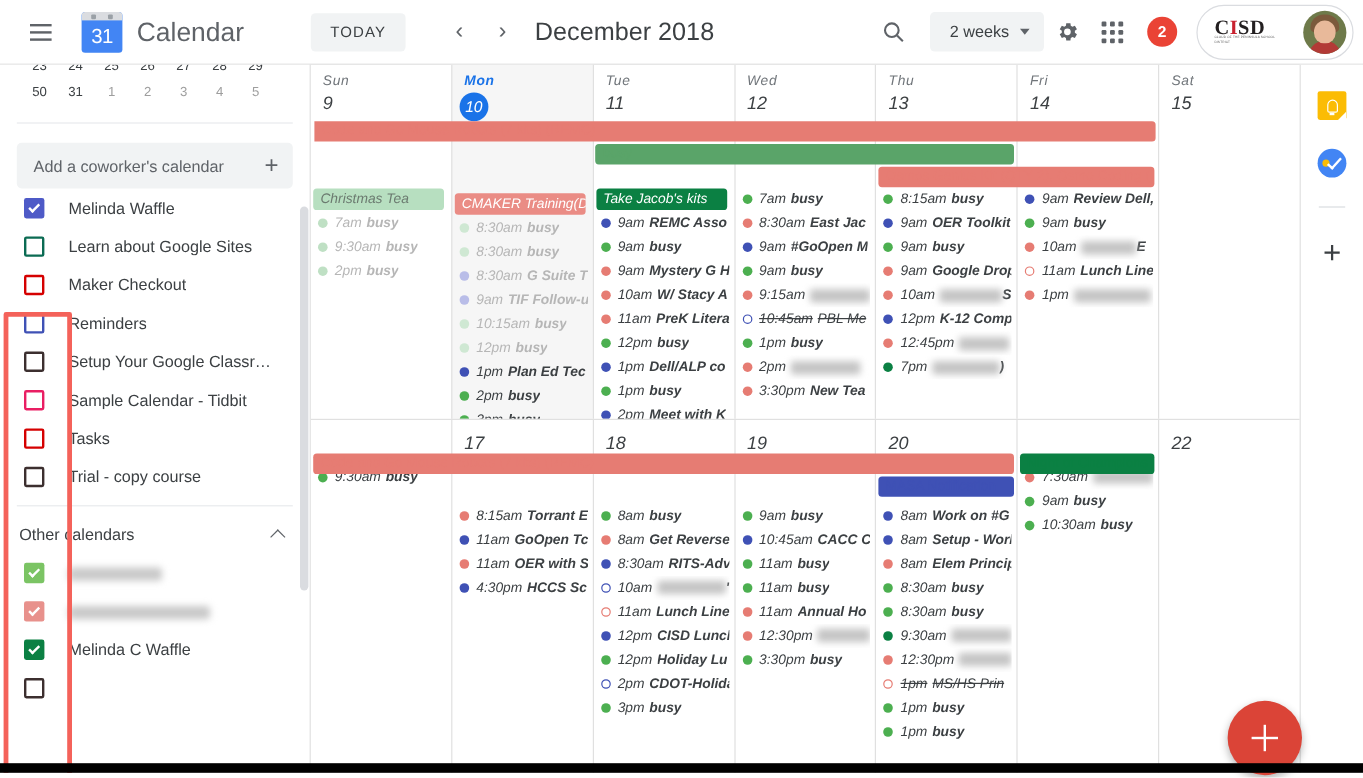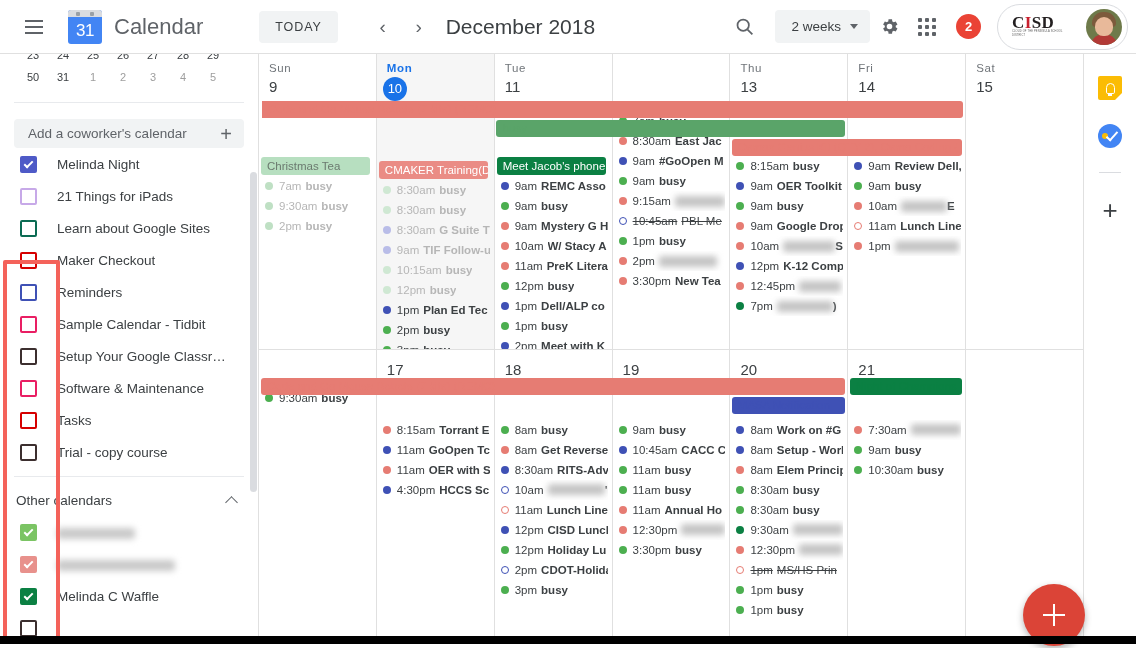--- a/index.html
+++ b/index.html
@@ -131,21 +131,21 @@
   .annot-rect {
     position:absolute; left:3px; top:206px; width:57px; height:435px;
     border:4px solid #f4625a; border-radius:2px; pointer-events:none; z-index:40;
   }
 
   
   .grid-wrap { flex:1; display:flex; flex-direction:column; border-left:1px solid #e0e0e0;
      min-width:0; position:relative; }
   .week { flex:1; display:flex; min-height:0; }
   .week + .week { border-top:1px solid #e0e0e0; }
-  .daycol { flex:1; min-width:0; border-left:1px solid #e0e0e0; position:relative; display:flex; flex-direction:column;}
+  .daycol { flex:1; min-width:0; border-left:1px solid #e0e0e0; position:relative; display:flex; flex-direction:column;font-style:italic;}
   .daycol:first-child { border-left:none; }
   .daycol.today { background:#f6f6f6; }
   .dayhead { padding: 8px 0 2px 10px; }
   .dow { font-size:11.5px; color:#70757a; letter-spacing:.6px; }
   .dow.today { color:#1a73e8; font-weight:700; }
   .dnum { font-size:15px; color:#3c4043; margin-top:3px; display:inline-block; line-height:20px;}
   .dnum.today {
     background:#1a73e8; color:#fff; border-radius:50%; width:24px; height:24px;
     text-align:center; line-height:24px; font-size:13px; margin-left:-4px; font-weight:500;
   }
@@ -311,49 +311,41 @@
       <div class="addcal">
         <span>Add a coworker's calendar</span>
         <span class="plus">+</span>
       </div>
 
       <div class="cal-list" id="mycals">
           <div class="cal-item">
             <div class="cbox checked" style="background: rgb(78, 90, 199);">
               <div class="tick"></div>
             </div>
-            <div class="cal-name">Melinda Night</div>
-          </div>
-          <div class="cal-item">
-            <div class="cbox" style="border-color: rgb(199, 169, 232);"></div>
-            <div class="cal-name">21 Things for iPads</div>
+            <div class="cal-name">Melinda Waffle</div>
           </div>
           <div class="cal-item">
             <div class="cbox" style="border-color: rgb(11, 107, 83);"></div>
             <div class="cal-name">Learn about Google Sites</div>
           </div>
           <div class="cal-item">
             <div class="cbox" style="border-color: rgb(213, 0, 0);"></div>
             <div class="cal-name">Maker Checkout</div>
           </div>
           <div class="cal-item">
             <div class="cbox" style="border-color: rgb(63, 81, 181);"></div>
             <div class="cal-name">Reminders</div>
           </div>
           <div class="cal-item">
+            <div class="cbox" style="border-color: rgb(60, 47, 47);"></div>
+            <div class="cal-name">Setup Your Google Classr…</div>
+          </div>
+          <div class="cal-item">
             <div class="cbox" style="border-color: rgb(233, 30, 99);"></div>
             <div class="cal-name">Sample Calendar - Tidbit</div>
-          </div>
-          <div class="cal-item">
-            <div class="cbox" style="border-color: rgb(60, 47, 47);"></div>
-            <div class="cal-name">Setup Your Google Classr…</div>
-          </div>
-          <div class="cal-item">
-            <div class="cbox" style="border-color: rgb(233, 30, 99);"></div>
-            <div class="cal-name">Software &amp; Maintenance</div>
           </div>
           <div class="cal-item">
             <div class="cbox" style="border-color: rgb(213, 0, 0);"></div>
             <div class="cal-name">Tasks</div>
           </div>
           <div class="cal-item">
             <div class="cbox" style="border-color: rgb(60, 47, 47);"></div>
             <div class="cal-name">Trial - copy course</div>
           </div>
         </div>
@@ -465,21 +457,21 @@
                 <span class="dot" style="background: rgb(76, 175, 80);"></span>
                 <span class="time">3pm</span>
                 <span class="ttl">busy</span>
               </div>
             </div>
           </div>
           <div class="daycol">
             <div class="dayhead"><div class="dow">Tue</div><div class="dnum">11</div></div>
             <div class="events">
               <div style="height: 57px;"></div>
-              <div class="chip" style="background: rgb(11, 128, 67);">Meet Jacob's phone</div>
+              <div class="chip" style="background: rgb(11, 128, 67);">Take Jacob's kits</div>
               <div class="ev">
                 <span class="dot" style="background: rgb(63, 81, 181);"></span>
                 <span class="time">9am</span>
                 <span class="ttl">REMC Asso</span>
               </div>
               <div class="ev">
                 <span class="dot" style="background: rgb(76, 175, 80);"></span>
                 <span class="time">9am</span>
                 <span class="ttl">busy</span>
               </div>
@@ -514,20 +506,21 @@
                 <span class="ttl">busy</span>
               </div>
               <div class="ev">
                 <span class="dot" style="background: rgb(63, 81, 181);"></span>
                 <span class="time">2pm</span>
                 <span class="ttl">Meet with K</span>
               </div>
             </div>
           </div>
           <div class="daycol">
+            <div class="dayhead"><div class="dow">Wed</div><div class="dnum">12</div></div>
             <div class="events">
               <div style="height: 57px;"></div>
               <div class="ev">
                 <span class="dot" style="background: rgb(76, 175, 80);"></span>
                 <span class="time">7am</span>
                 <span class="ttl">busy</span>
               </div>
               <div class="ev">
                 <span class="dot" style="background: rgb(230, 124, 115);"></span>
                 <span class="time">8:30am</span>
@@ -842,41 +835,41 @@
                 <span class="ttl">busy</span>
               </div>
               <div class="ev">
                 <span class="dot" style="background: rgb(76, 175, 80);"></span>
                 <span class="time">1pm</span>
                 <span class="ttl">busy</span>
               </div>
             </div>
           </div>
           <div class="daycol">
-            <div class="dayhead nodow"><div class="dnum">21</div></div>
             <div class="events">
               <div style="height: 38px;"></div>
               <div class="ev">
                 <span class="dot" style="background: rgb(230, 124, 115);"></span>
                 <span class="time">7:30am</span>
                 <span class="blur" style="width: 52px;"></span>
               </div>
               <div class="ev">
                 <span class="dot" style="background: rgb(76, 175, 80);"></span>
                 <span class="time">9am</span>
                 <span class="ttl">busy</span>
               </div>
               <div class="ev">
                 <span class="dot" style="background: rgb(76, 175, 80);"></span>
                 <span class="time">10:30am</span>
                 <span class="ttl">busy</span>
               </div>
             </div>
           </div>
           <div class="daycol">
+            <div class="dayhead nodow"><div class="dnum">22</div></div>
             <div class="events">
               <div style="height: 38px;"></div>
             </div>
           </div>
           <div class="span-layer" style="top: 28px; height: 60px;">
             <div class="span-bar" style="color: rgb(230, 124, 115); background: rgb(230, 124, 115); left: calc(0% + 2px); width: calc(71.4286% - 5px); top: 0px;">Code and Go Mouse Robots (7 kits) (REMC)</div>
             <div class="span-bar" style="color: rgb(11, 128, 67); background: rgb(11, 128, 67); left: calc(71.4286% + 2px); width: calc(14.2857% - 5px); top: 0px;">Night of Champions</div>
             <div class="span-bar" style="color: rgb(63, 81, 181); background: rgb(63, 81, 181); left: calc(57.1429% + 2px); width: calc(14.2857% - 5px); top: 19px;">MASA Notification</div>
           </div>
         </div>

